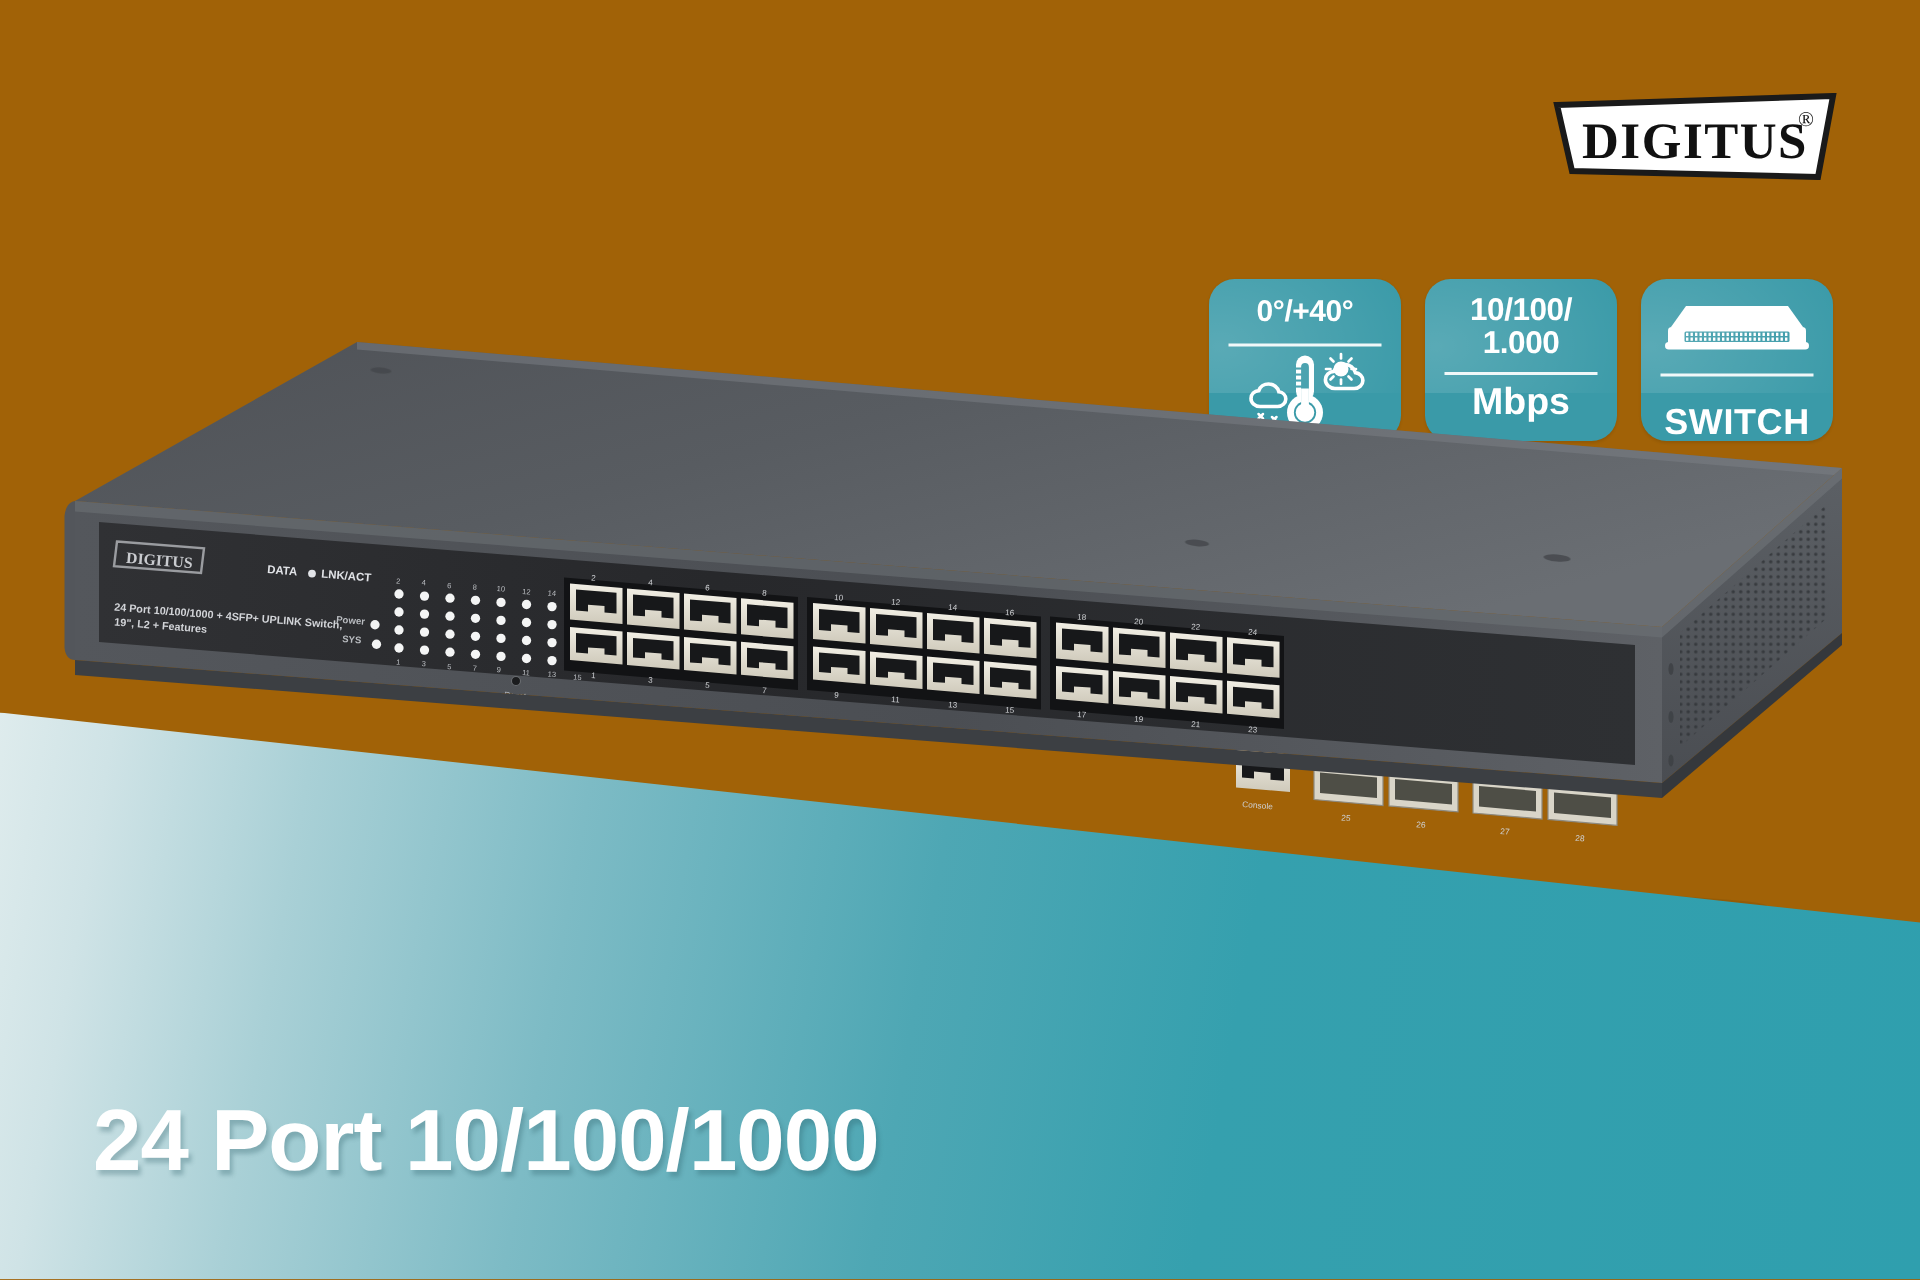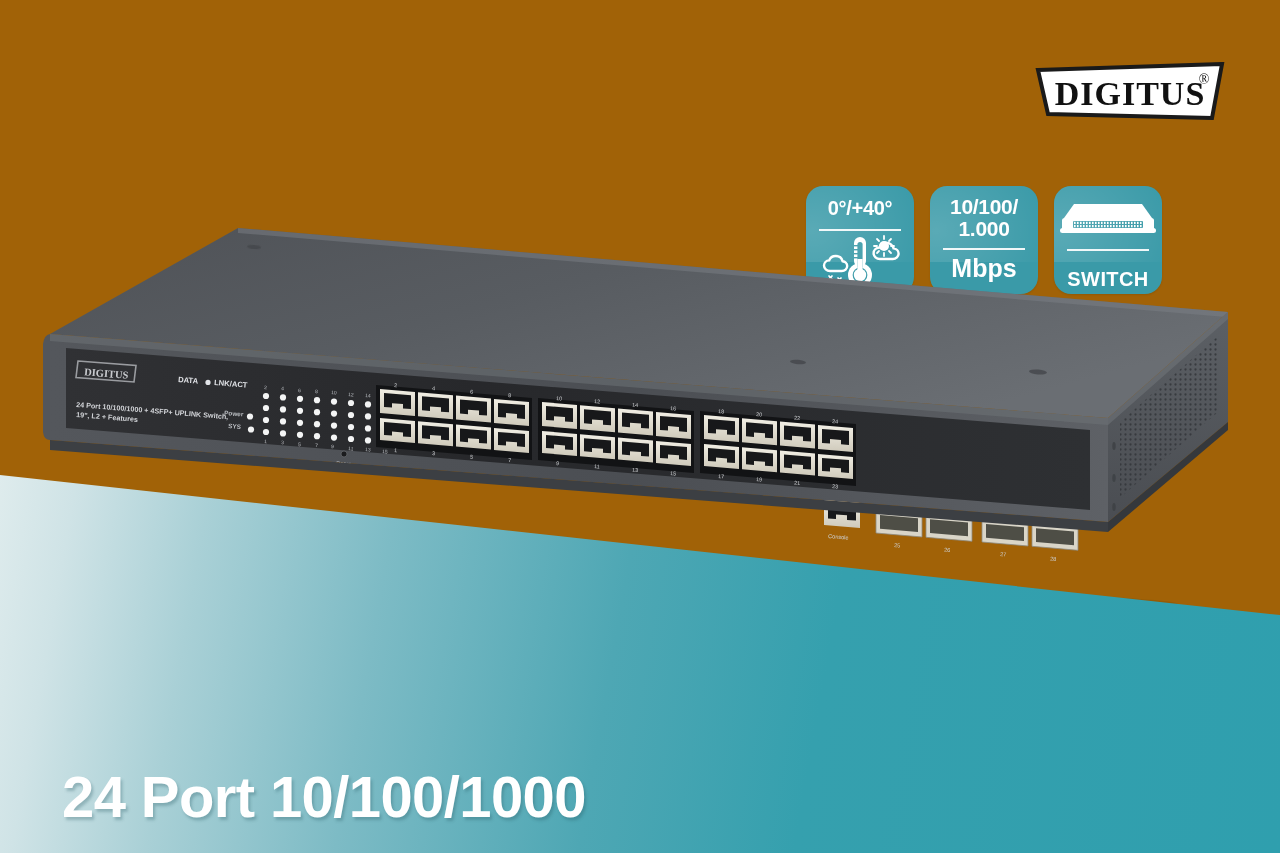--- a/index.html
+++ b/index.html
@@ -9,21 +9,21 @@
   }
   .stage{position:absolute;inset:0;width:1280px;height:853px;overflow:hidden;background:#a16207;}
 
   
   .logo{position:absolute;left:1034px;top:62px;width:192px;height:58px;}
   .logo svg{display:block;width:192px;height:58px;}
 
   
   .badges{position:absolute;left:806px;top:186px;height:108px;display:flex;gap:16px;align-items:flex-start;}
   .badge{
-    width:108px;height:108px;border-radius:17px;position:relative;overflow:hidden;
+    width:128px;height:108px;border-radius:17px;position:relative;overflow:hidden;
     background:#3a9aa8;
     box-shadow:0 1px 2px rgba(0,0,0,.10);
   }
   .badge::after{
     content:"";position:absolute;left:-30%;top:-60%;width:160%;height:130%;
     background:radial-gradient(ellipse at 22% 78%, rgba(255,255,255,.16) 0%, rgba(255,255,255,0) 62%);
     pointer-events:none;
   }
   .badge .bTop{
     position:absolute;left:0;right:0;top:9px;text-align:center;color:#fff;
@@ -42,38 +42,38 @@
 
   
   #badge-speed .bTop{font-size:21px;top:10px;}
   #badge-speed .rule{top:62px;}
   #badge-speed .bBot{top:68px;font-size:25px;}
 
   
   #badge-switch .artwrap{position:absolute;left:0;right:0;top:14px;height:46px;}
   #badge-switch svg{position:absolute;left:50%;transform:translateX(-50%);top:0;}
   #badge-switch .rule{top:63px;}
-  #badge-switch .bBot{top:82px;font-size:20px;letter-spacing:.4px;}
+  #badge-switch .bBot{top:82px;font-size:24px;letter-spacing:.4px;}
 
   
   .banner{
     position:absolute;left:0;top:455px;width:1280px;height:398px;
     clip-path:polygon(0 20px, 1280px 160px, 1280px 398px, 0 398px);
     background:linear-gradient(100deg,
         #dfeced 0%, #cfe3e6 6%, #a9d0d6 16%, #7dbbc5 30%,
         #4ea7b4 48%, #35a0ae 64%, #2f9fae 100%);
   }
   .banner-text{
     position:absolute;left:62px;top:618px;width:1180px;
     color:#ffffff;font-weight:bold;font-size:58px;line-height:57px;
     letter-spacing:-0.6px;
     text-shadow:2px 3px 3px rgba(40,90,100,.30);
     white-space:pre;
   }
-  .banner-text div{height:57px;margin-top:36px;}
+  .banner-text div{height:57px;}
 
   
   .product{position:absolute;left:38px;top:222px;width:1220px;height:400px;}
   .product svg{display:block;width:1220px;height:400px;}
 </style>
 </head>
 <body>
 
 <div class="stage">
 

